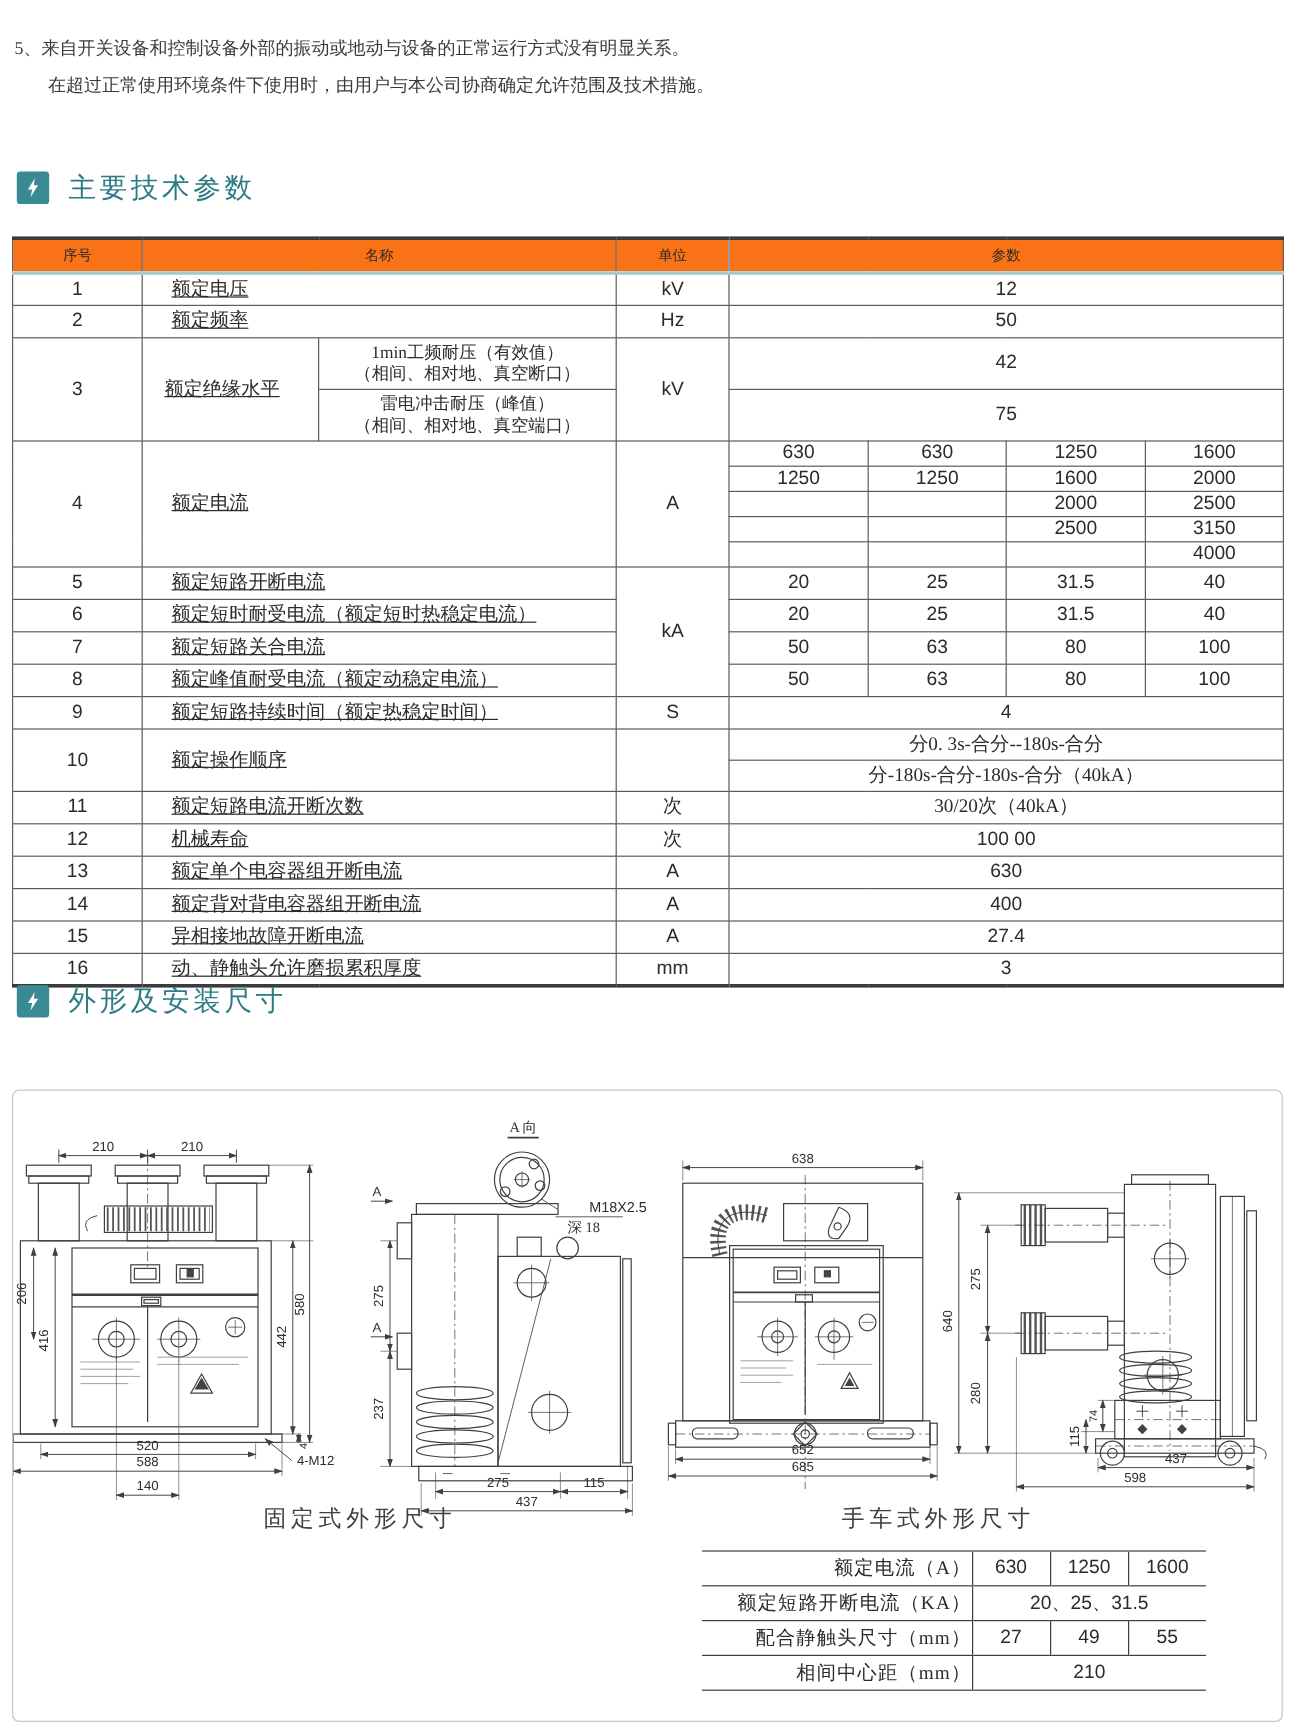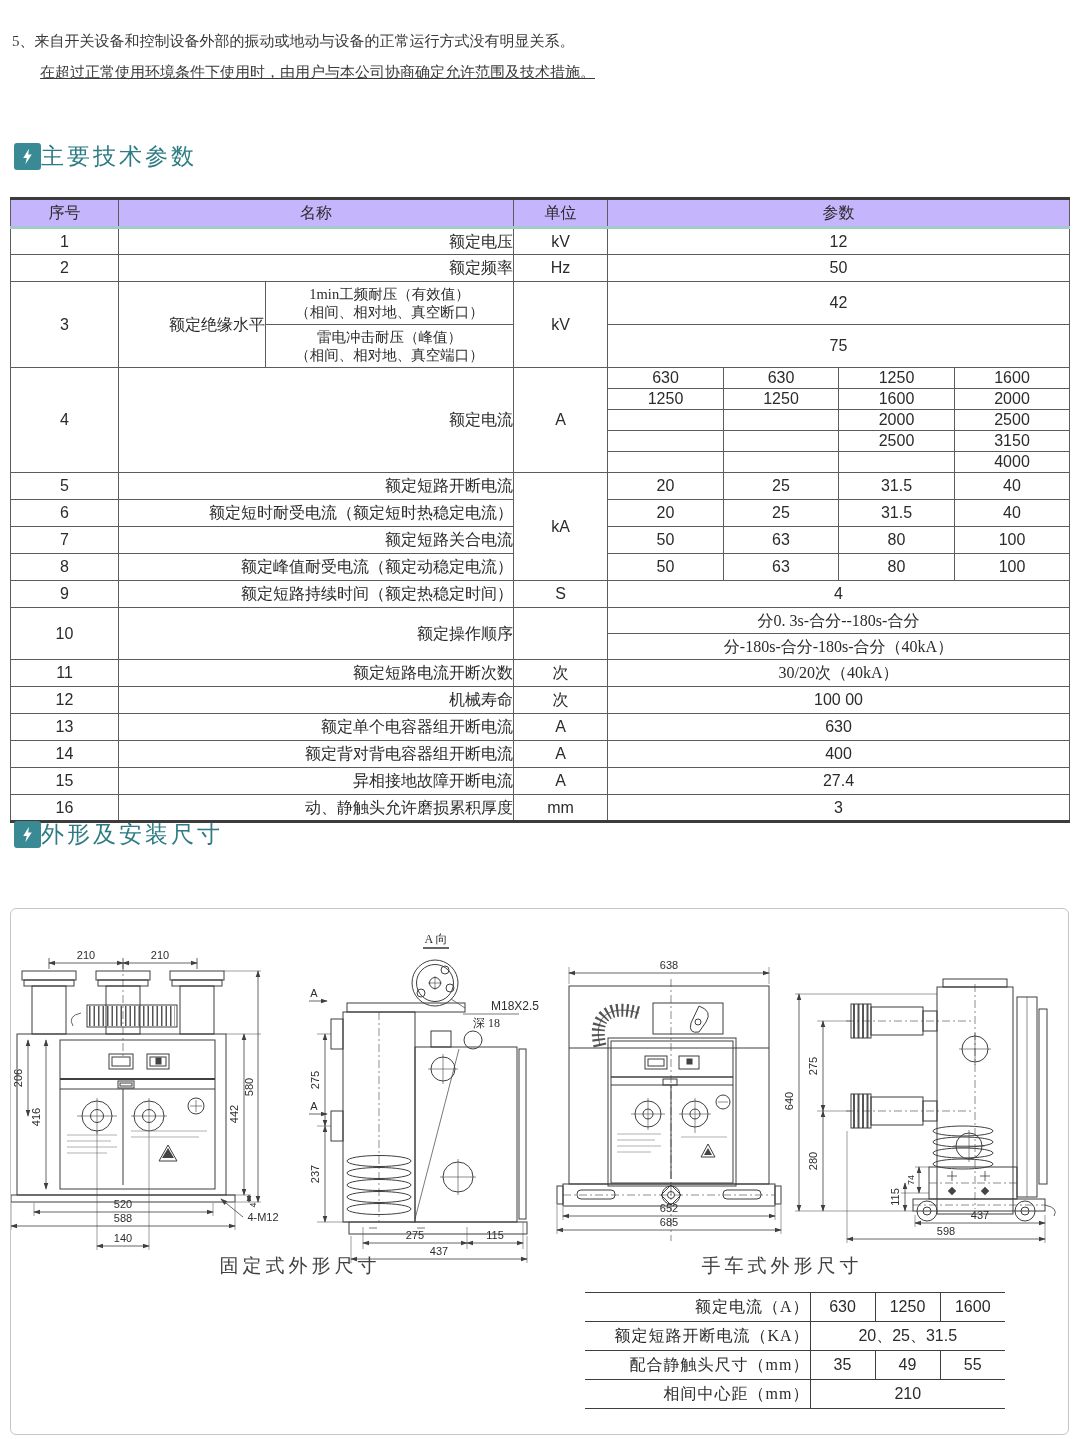--- a/index.html
+++ b/index.html
@@ -1,33 +1,33 @@
 <!DOCTYPE html>
 <html><head>
 <meta charset="utf-8">
 <style>
   html,body{margin:0;padding:0;}
   body{width:1080px;height:1439px;position:relative;background:#fff;
        font-family:"Liberation Serif",serif;color:#333;overflow:hidden;}
   
   .intro{position:absolute;left:12px;top:26px;font-size:15px;line-height:31px;color:#3a3a3a;}
-  .intro .l2{padding-left:28px;text-decoration:underline;}
+  .intro .l2{padding-left:28px;}
   
-  .sec{position:absolute;left:14px;display:flex;align-items:center;gap:0;}
+  .sec{position:absolute;left:14px;display:flex;align-items:center;gap:16px;}
   .sec .bolt{width:27px;height:27px;background:#3a8a95;border-radius:3px;
              display:flex;align-items:center;justify-content:center;flex:0 0 auto;}
   .sec .ttl{font-size:23px;color:#2d7b85;letter-spacing:3px;}
   
   table.params{border-collapse:collapse;table-layout:fixed;width:1059px;
                position:absolute;left:10px;top:197px;font-size:16px;}
   .params th,.params td{border:1px solid #5c5c5c;text-align:center;padding:0;
                overflow:hidden;color:#2b2b2b;line-height:1.25;}
-  .params thead th{background:#c4b5fd;border-top:3px solid #3c3c3c;
-               border-bottom:3px solid #a5c8ca;font-weight:normal;height:26px;font-size:16px;}
-  .params .nm{text-align:right;padding-left:24px;}
+  .params thead th{background:#f97316;border-top:3px solid #3c3c3c;
+               border-bottom:3px solid #a5c8ca;font-weight:normal;height:26px;font-size:12px;}
+  .params .nm{text-align:left;padding-left:24px;text-decoration:underline;}
   .num{font-family:"Liberation Sans",sans-serif;}
   .h27{height:27px}.h43{height:43px}.h20{height:20px}.h26{height:26px}
   .sub{font-size:14.5px;line-height:1.3;}
   .nvl{border-left-style:hidden;}
   .params tr.last td{border-bottom:3px solid #3c3c3c;margin-left:21px;}
   
   .panel{position:absolute;left:10px;top:908px;width:1057px;height:525px;
          border:1px solid #c2c7c9;border-radius:6px;background:#fff;}
   .panel svg{position:absolute;left:0;top:0;}
   .cap{position:absolute;font-size:19px;letter-spacing:4px;color:#404040;text-align:center;width:260px;}
@@ -583,21 +583,21 @@
     <td class="v num">630</td>
     <td class="v num">1250</td>
     <td class="v num">1600</td>
   </tr>
   <tr>
     <td class="lb">额定短路开断电流（KA）</td>
     <td colspan="3" class="v num">20、25、31.5</td>
   </tr>
   <tr>
     <td class="lb">配合静触头尺寸（mm）</td>
-    <td class="v num">35</td>
+    <td class="v num">27</td>
     <td class="v num">49</td>
     <td class="v num">55</td>
   </tr>
   <tr>
     <td class="lb">相间中心距（mm）</td>
     <td colspan="3" class="v num">210</td>
   </tr>
 </tbody>
   </table>
 

